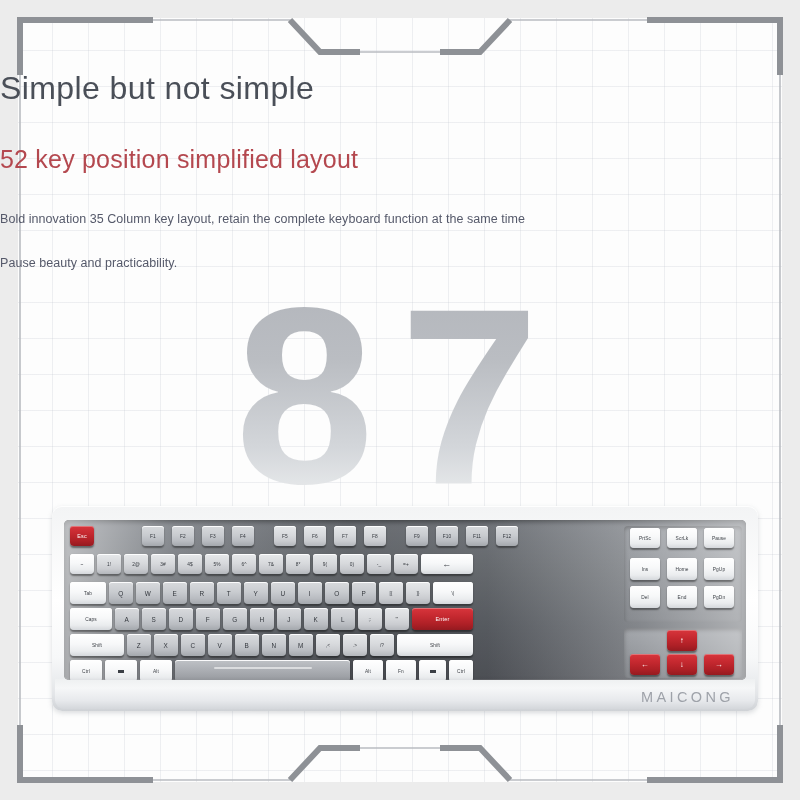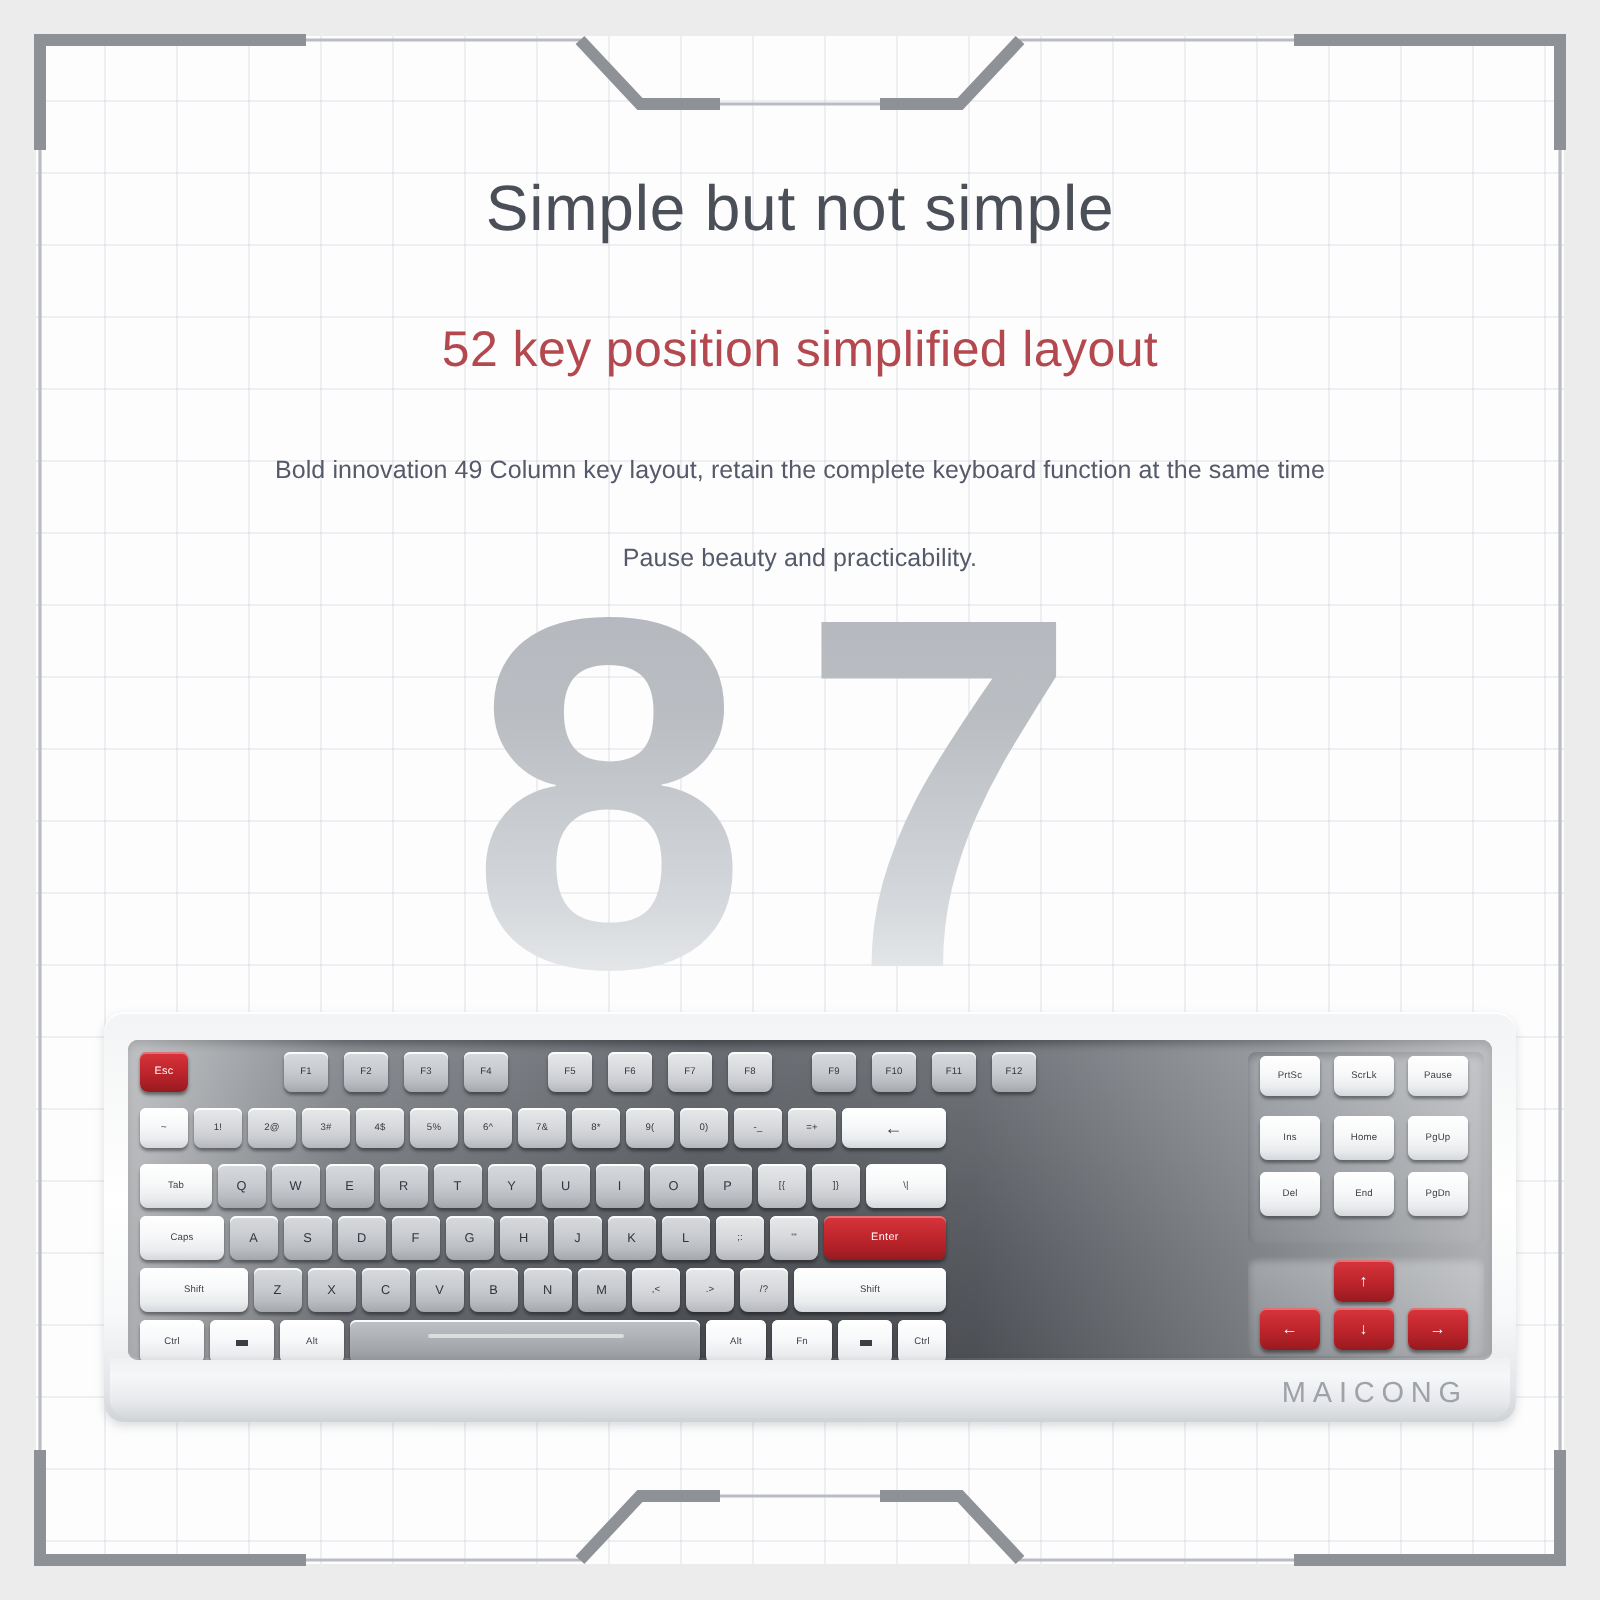--- a/index.html
+++ b/index.html
@@ -36,21 +36,21 @@
     font-family:"Liberation Sans","DejaVu Sans",sans-serif;
     background:linear-gradient(to bottom,#b2b5bb 0%,#babdc2 35%,#d3d6da 70%,#ebedee 92%,#f6f7f8 100%);
     -webkit-background-clip:text;
     background-clip:text;
     color:transparent;
     -webkit-text-fill-color:transparent;
     user-select:none;
   }
 
   
-  .headings{position:absolute;left:0;right:0;top:86px;text-align:center;}
+  .headings{position:absolute;left:0;right:0;top:70px;text-align:left;}
   .h-title{
     font-size:32px;color:#4a4f58;font-weight:400;letter-spacing:.4px;
     margin:0 0 38px 0;
   }
   .h-sub{
     font-size:25px;color:#b4484f;font-weight:400;letter-spacing:.2px;
     margin:0 0 38px 0;
   }
   .h-line{
     font-size:12.5px;color:#55596a;font-weight:400;letter-spacing:.05px;
@@ -191,21 +191,21 @@
       <path d="M290,780 L320,748 L360,748"></path>
       <path d="M440,748 L480,748 L510,780"></path>
     </g>
   </svg>
 
   <div class="watermark">87</div>
 
   <div class="headings">
     <p class="h-title">Simple but not simple</p>
     <p class="h-sub">52 key position simplified layout</p>
-    <p class="h-line">Bold innovation 49 Column key layout, retain the complete keyboard function at the same time</p>
+    <p class="h-line">Bold innovation 35 Column key layout, retain the complete keyboard function at the same time</p>
     <p class="h-line">Pause beauty and practicability.</p>
   </div>
 
   <div class="kb-wrap">
     <div class="kb-shadow"></div>
 
     <div class="kb-case">
       <div class="kb-lip"></div>
       <div class="kb-brand">MAICONG</div>
 

